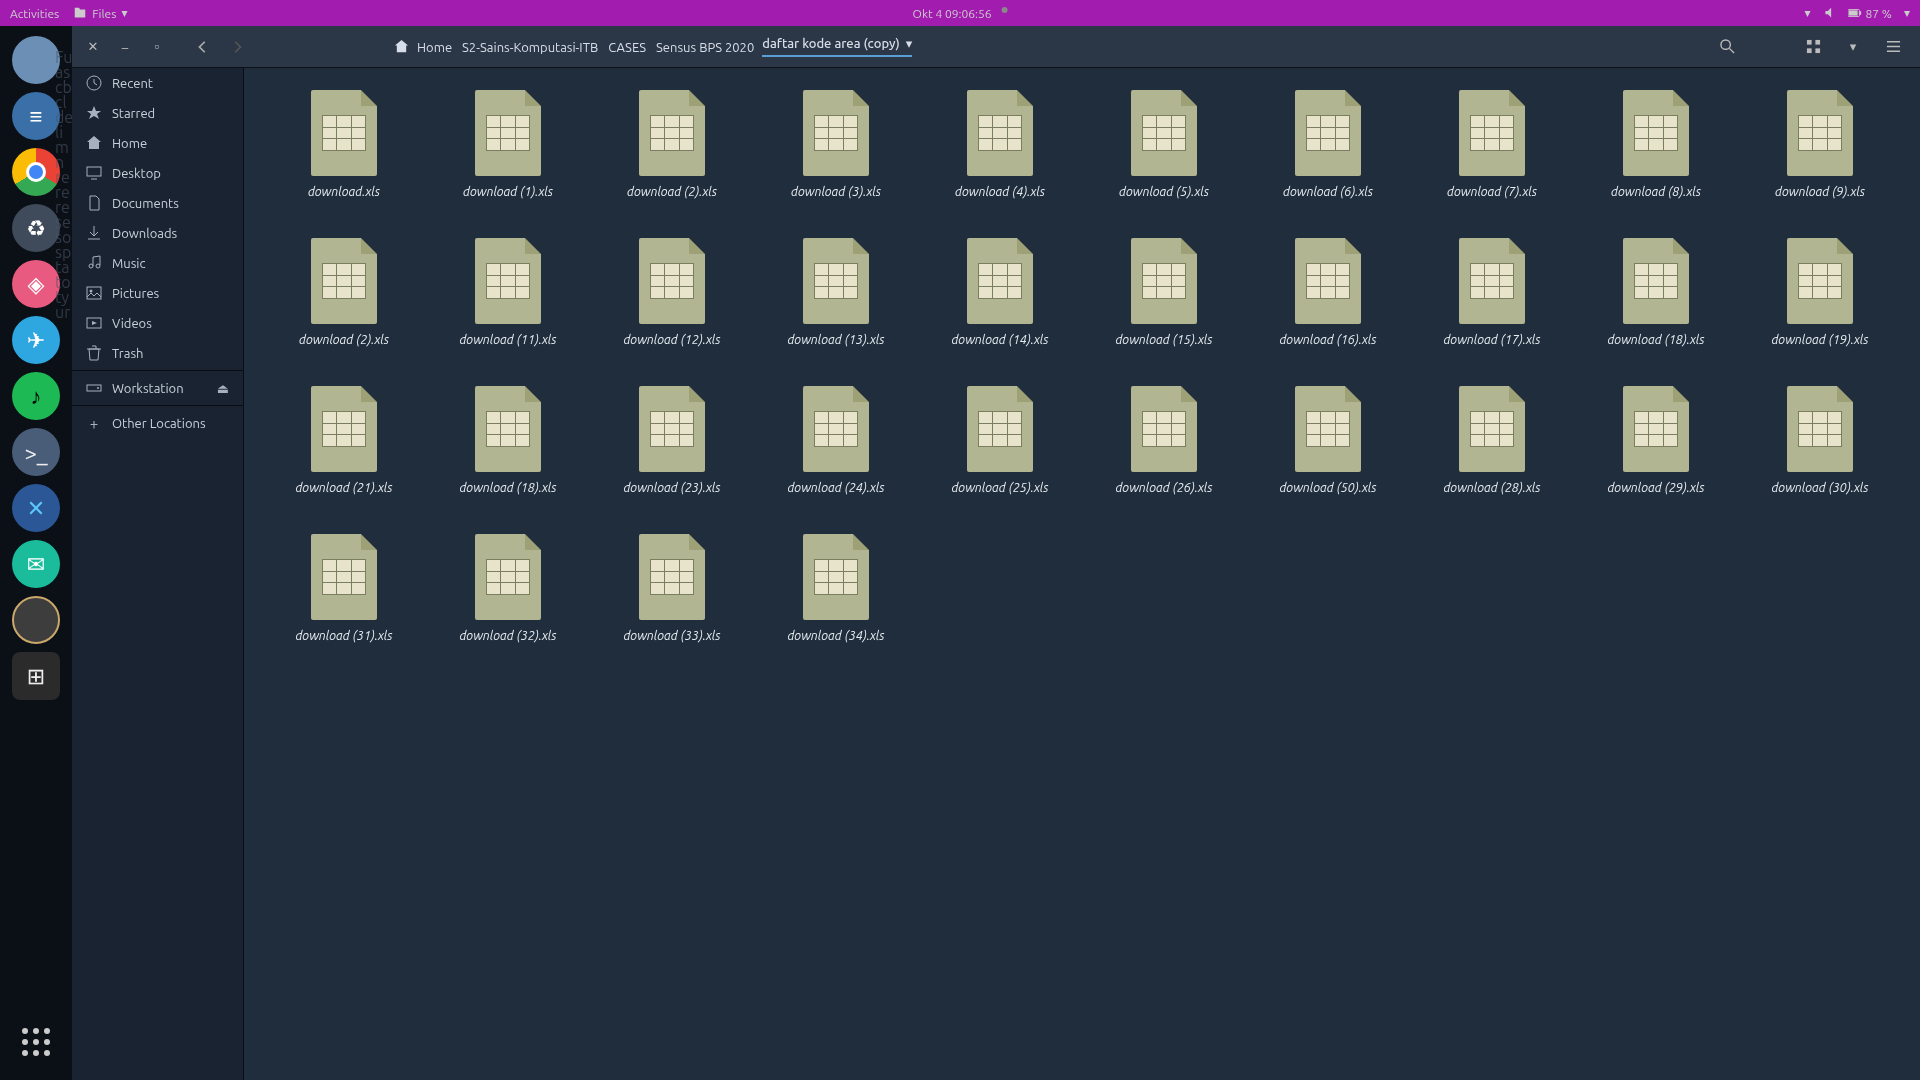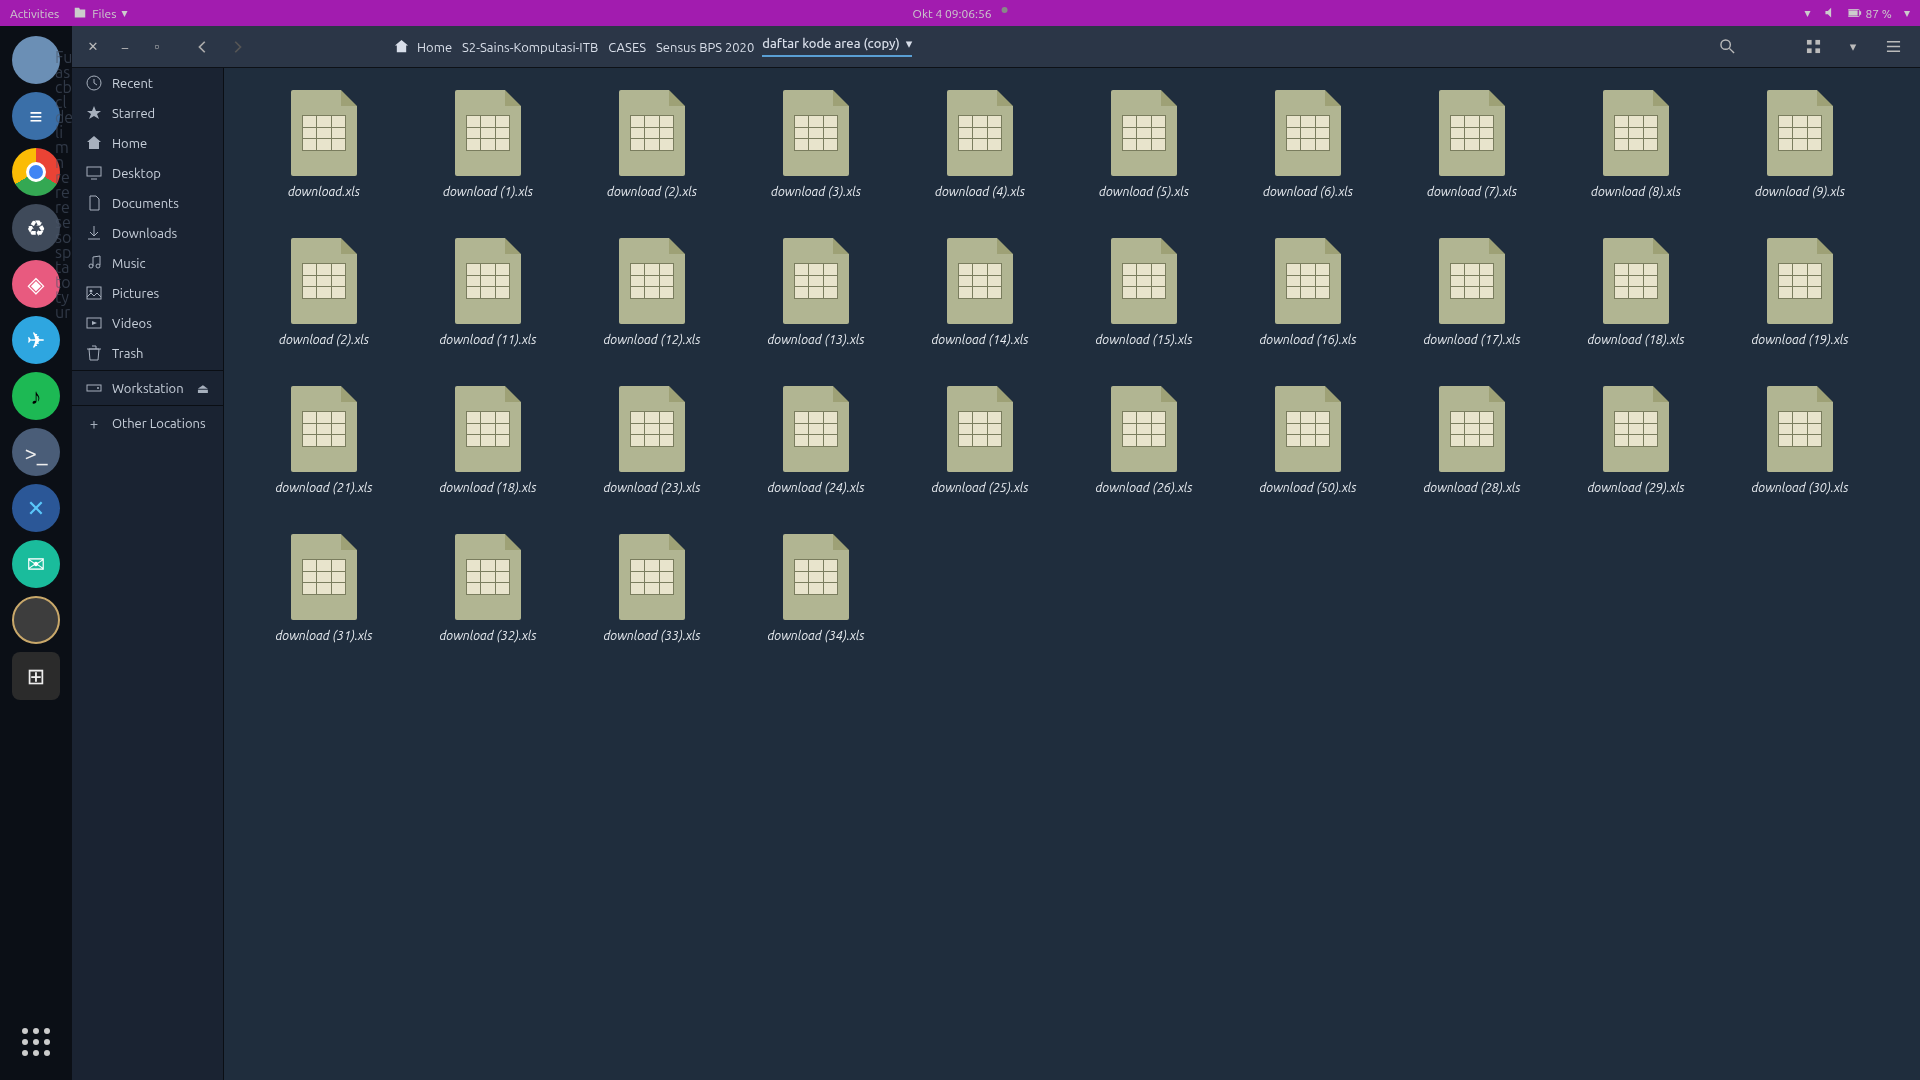--- a/index.html
+++ b/index.html
@@ -34,21 +34,21 @@
 .nav-btn { width: 34px; height: 30px; display: flex; align-items: center; justify-content: center; color: #aaa; cursor: pointer; }
 .nav-btn.disabled { color: #555; }
 .breadcrumb { display: flex; align-items: center; gap: 6px; margin-left: 140px; font-size: 13px; color: #d8dee9; }
 .bc-item { cursor: pointer; padding: 2px 2px; }
 .bc-current { border-bottom: 2px solid #5a9fd4; padding-bottom: 4px; font-weight: 500; display: flex; align-items: flex-start; gap: 6px; }
 .tb-right { margin-left: auto; display: flex; align-items: center; gap: 6px; padding-right: 10px; }
 .tb-btn { width: 34px; height: 30px; display: flex; align-items: center; justify-content: center; color: #bbb; cursor: pointer; }
 
 
 .body { display: flex; flex: 1; overflow: hidden; }
-.sidebar { width: 152px; background: #1a2332; border-right: 1px solid #0a0e14; display: flex; flex-direction: column; font-size: 13px; }
+.sidebar { width: 172px; background: #1a2332; border-right: 1px solid #0a0e14; display: flex; flex-direction: column; font-size: 13px; }
 .sb-item { display: flex; align-items: center; gap: 10px; padding: 7px 14px; color: #c8d0db; cursor: pointer; }
 .sb-item svg, .sb-item .ico { width: 16px; height: 16px; flex-shrink: 0; color: #a7b0bd; }
 .sb-sep { height: 1px; background: #0a0e14; margin: 2px 0; }
 .sb-eject { margin-left: auto; color: #a7b0bd; }
 
 .content { flex: 1; background: #1f2d3d; overflow: auto; padding: 18px 18px; font-style: italic; }
 .grid { display: grid; grid-template-columns: repeat(10, 164px); gap: 32px 0; }
 .file { display: flex; flex-direction: column; align-items: center; gap: 8px; cursor: pointer; padding: 4px; }
 .file-icon { width: 66px; height: 86px; background: #b1b592; border-radius: 2px; position: relative; display: flex; align-items: center; justify-content: center; }
 .file-icon::before { content: ""; position: absolute; top: 0; right: 0; width: 0; height: 0; border-left: 16px solid #9ea176; border-top: 16px solid #1f2d3d; }

